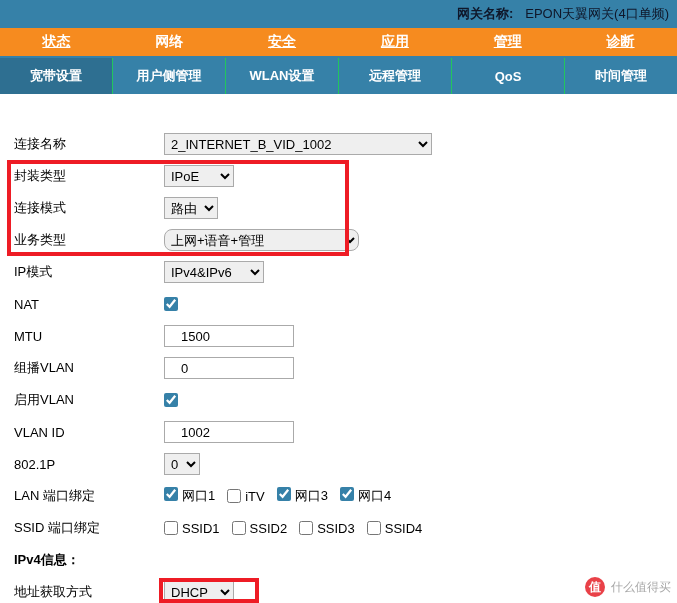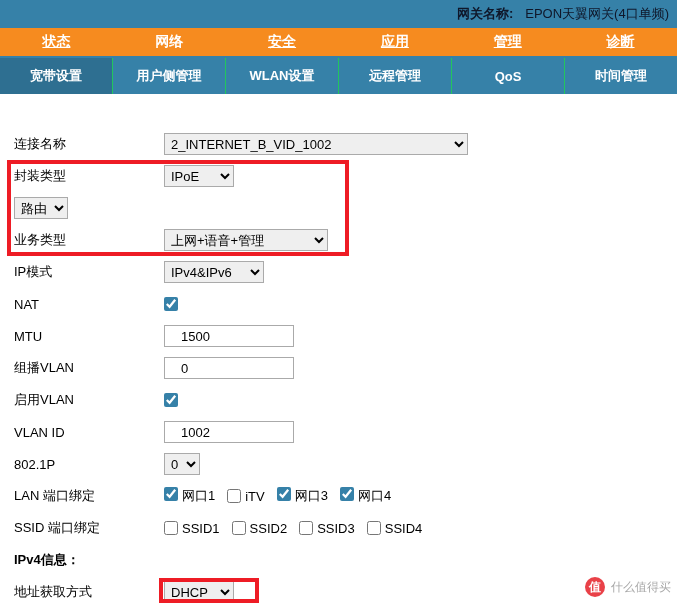--- a/index.html
+++ b/index.html
@@ -97,22 +97,22 @@
     border: 1px solid #aaa;
     padding: 0 16px;
     width: 130px;
   }
   input[type="checkbox"] {
     width: 14px;
     height: 14px;
     margin-right: 2px;
     accent-color: #3681a8;
   }
-  .sel-wide { width: 304px; }
-  .sel-med { width: 164px; }
+  .sel-wide { width: 268px; }
+  .sel-med { width: 195px; border-radius: 8px; }
   .sel-enc { width: 70px; }
   .sel-conn { width: 54px; }
   .sel-ip { width: 100px; }
   .sel-p { width: 36px; }
   .sel-dhcp { width: 70px; }
   .highlight-box {
     position: absolute;
     border: 4px solid #ee1c25;
     pointer-events: none;
     z-index: 5;
@@ -174,20 +174,21 @@
   </div>
 
   <div class="row">
     <div class="label">封装类型</div>
     <div class="ctrl">
         <select class="sel-enc"><option>IPoE</option></select>
       </div>
   </div>
 
   <div class="row">
+    <div class="label">连接模式</div>
     <div class="ctrl">
         <select class="sel-conn"><option>路由</option></select>
       </div>
   </div>
 
   <div class="row">
     <div class="label">业务类型</div>
     <div class="ctrl">
         <select class="sel-med"><option>上网+语音+管理</option></select>
       </div>

